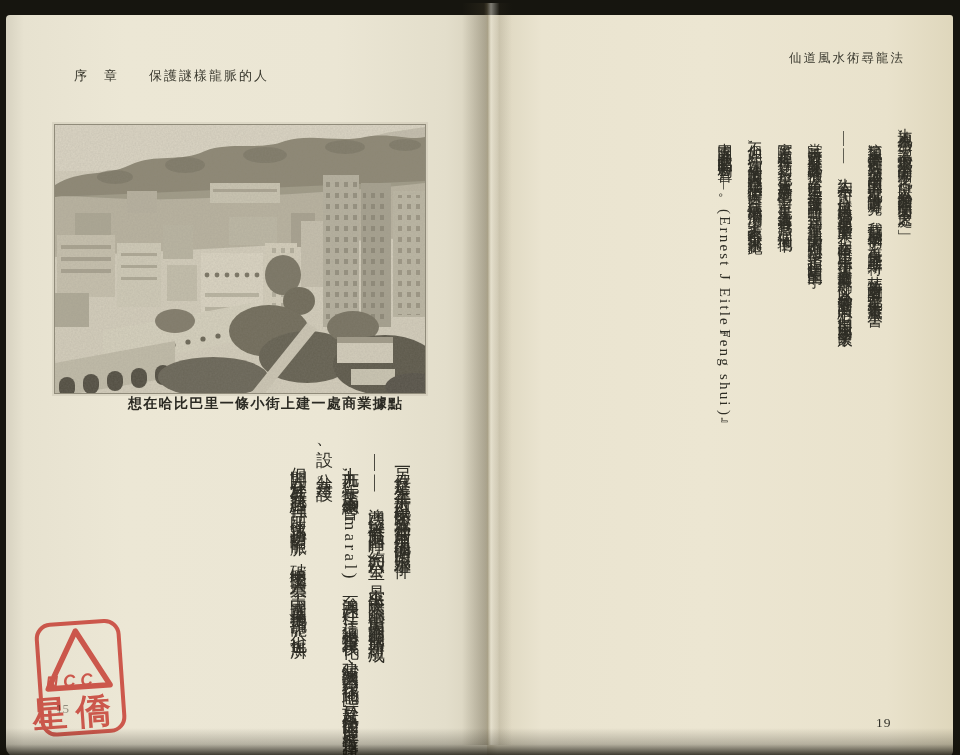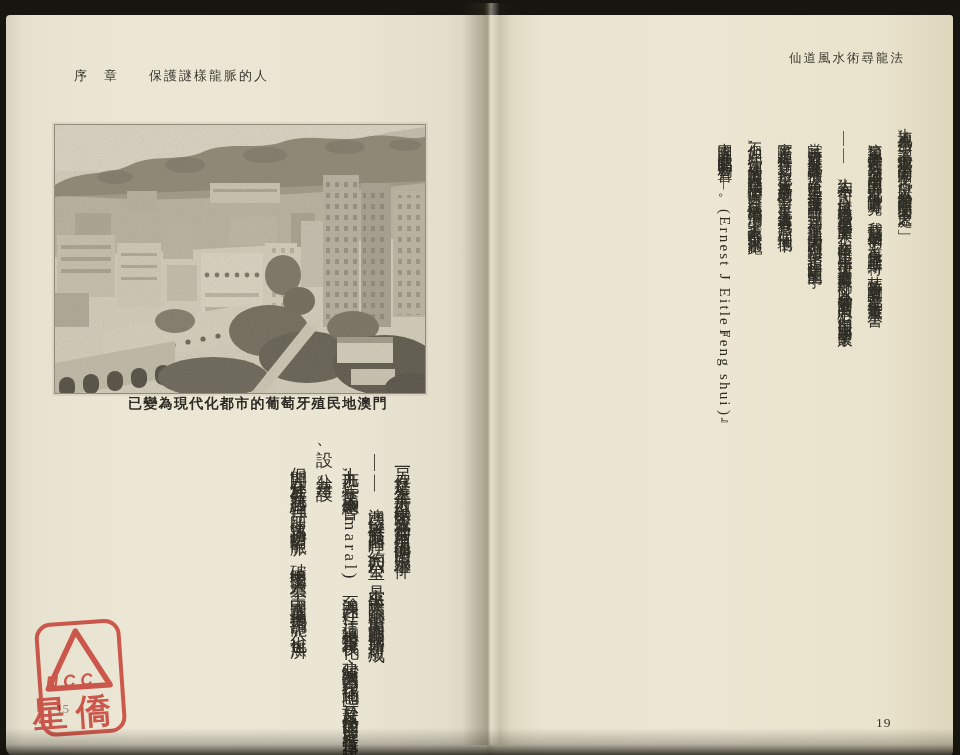--- a/index.html
+++ b/index.html
@@ -194,21 +194,21 @@
         <rect x="282" y="212" width="56" height="26" fill="#d4cfbd"></rect>
         <rect x="282" y="212" width="56" height="6" fill="#9a9583"></rect>
         <rect x="296" y="244" width="44" height="16" fill="#cac5b3"></rect>
         <ellipse cx="360" cy="262" rx="30" ry="14" fill="#45413a"></ellipse>
 
         <rect width="370" height="268" fill="#d8cfb2" opacity=".12"></rect>
         <rect width="370" height="268" filter="url(#grain)" opacity=".45"></rect>
       </svg>
     </div>
 
-    <div class="caption">已變為現代化都市的葡萄牙殖民地澳門</div>
+    <div class="caption">想在哈比巴里一條小街上建一處商業據點</div>
 
     <div class="vbody lbody">
         <p class="">另一件是發生在十六世紀以來即成為葡萄牙殖民地的澳門風水事件。</p>
         <p class="">——澳門位於香港以西四哩(約六四公里),是突出於大陸的小半島與周圍幾個島所組成。</p>
         <p class="">十九世紀,艾馬爾總督(Amaral)至澳門赴任,這位總督很現代化,一心建設澳門為現代化地區,於是就任後即四處進行道路建設、公共建設。</p>
         <p class="">但問題在於其做法有些強悍,即使道路切斷龍脈、破壞中國人墳墓(中國選墓地均挑龍穴)也無所</p>
       </div>
 
     <div class="bleed-num">15</div>
 

